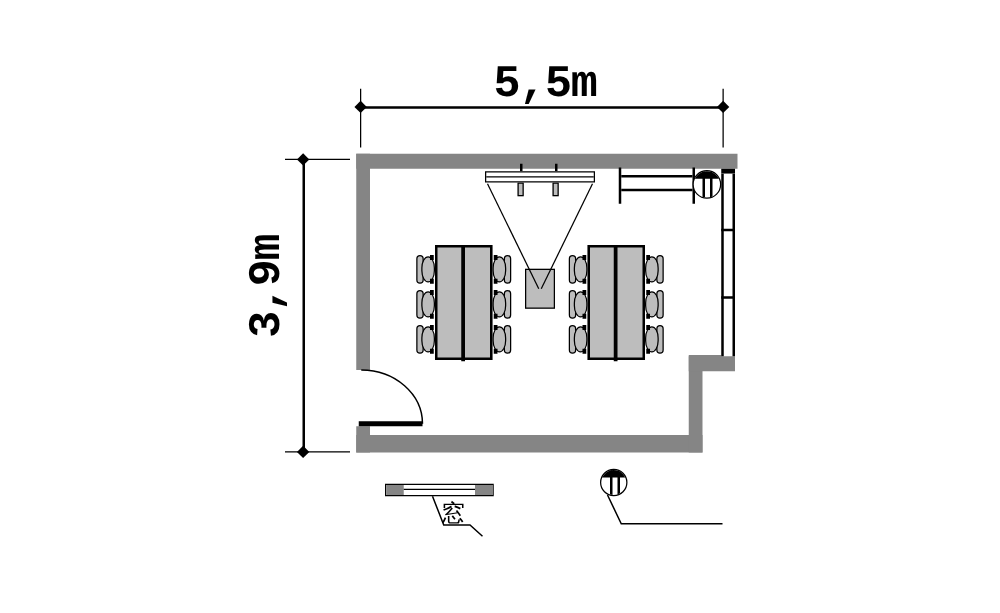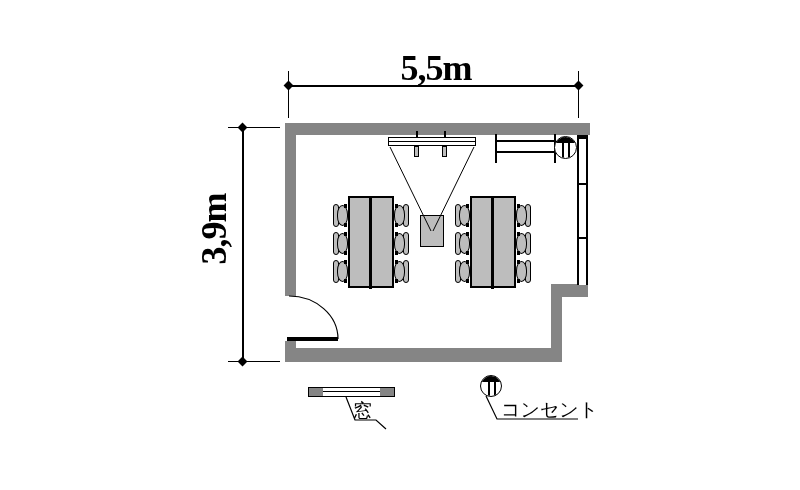--- a/index.html
+++ b/index.html
@@ -1,18 +1,18 @@
 <!DOCTYPE html>
 <html style="--wall: #858585; --furniture: #bdbdbd; --line: #000000; --bg: #ffffff;"><head>
 <meta charset="utf-8">
 <style>
   html,body{margin:0;padding:0;background:#fff;}
   #plan{
     position:relative;width:800px;height:490px;background:var(--bg,#fff);
-    font-family:Liberation Serif, serif;overflow:hidden;
+    font-family:Liberation Mono, monospace;overflow:hidden;
   }
   #plan *{box-sizing:border-box;}
   .abs{position:absolute;}
   .wall{position:absolute;background:var(--wall,#858585);}
   .blk{position:absolute;background:var(--line,#000);}
   .dim-label{
     position:absolute;font-size:36px;font-weight:bold;color:var(--line,#000);
     white-space:nowrap;letter-spacing:-1px;
   }
   .diamond{position:absolute;width:7px;height:7px;background:var(--line,#000);transform:rotate(45deg);}
@@ -175,21 +175,20 @@
     <div class="abs" style="right:0;top:0;width:14px;height:8px;background:var(--wall,#858585);"></div>
     <div class="blk" style="left:14px;top:3px;width:57px;height:1px;"></div>
   </div>
   <div class="jp-label" style="left:353px;top:398px;">窓</div>
 
   <div class="outlet" style="left:480px;top:375px;width:22px;height:22px;">
     <div class="cap"></div>
     <div class="hl" style="left:7px;"></div>
     <div class="hl" style="left:13px;"></div>
   </div>
-  <div class="jp-label" style="left:501px;top:397px;">コンセント</div>
 
   <svg class="overlay" width="800" height="490" viewBox="0 0 800 490">
     <path d="M 338 339 A 49 43 0 0 0 289 296" fill="none" stroke="#000" stroke-width="1.2"></path>
     <line x1="390" y1="147" x2="431" y2="231" stroke="#000" stroke-width="1"></line>
     <line x1="474" y1="147" x2="433" y2="231" stroke="#000" stroke-width="1"></line>
     <polyline points="346,397 355,420 376,420 386,429" fill="none" stroke="#000" stroke-width="1.2"></polyline>
     <polyline points="486,396 497,419 578,419" fill="none" stroke="#000" stroke-width="1.2"></polyline>
   </svg>
 
 </div>

